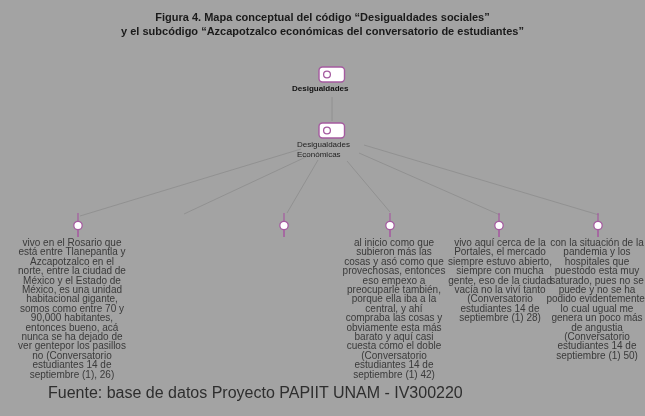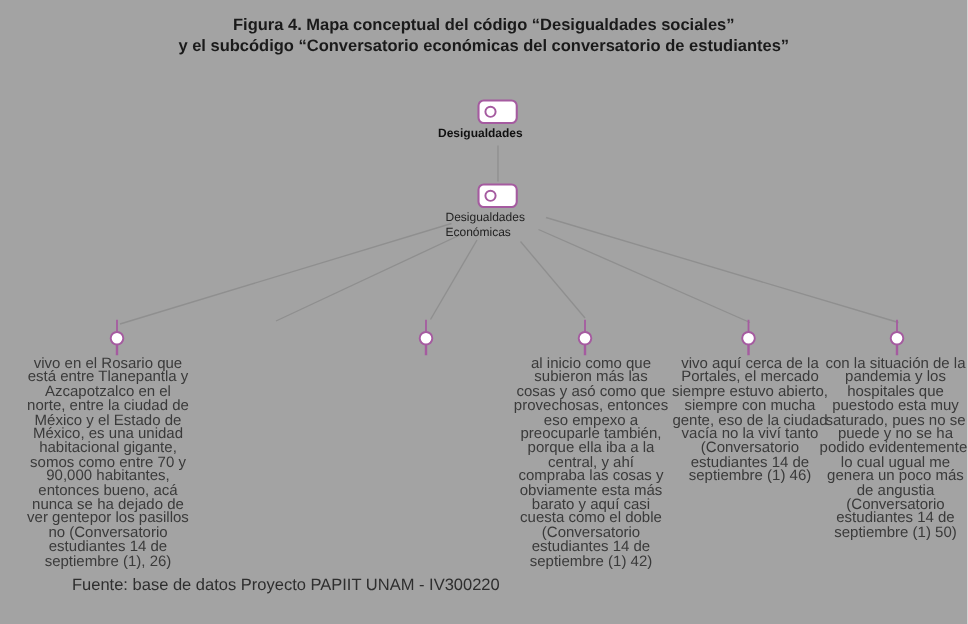--- a/index.html
+++ b/index.html
@@ -31,31 +31,31 @@
   .leaf-text{margin:0;font-size:10px;line-height:9.4px;color:#3a3a3a;text-align:center;}
   .leaf1{left:16px;width:112px;}  .leaf1 .quote-icon{margin-left:54px;}
   .leaf2{left:134px;width:104px;} .leaf2 .quote-icon{margin-left:40px;}
   .leaf3{left:236px;width:104px;} .leaf3 .quote-icon{margin-left:40px;}
   .leaf4{left:342px;width:104px;} .leaf4 .quote-icon{margin-left:40px;}
   .leaf5{left:448px;width:104px;} .leaf5 .quote-icon{margin-left:43px;}
   .leaf6{left:546px;width:102px;} .leaf6 .quote-icon{margin-left:44px;}
   
   .source-note{
     position:absolute;left:48px;top:384px;
-    font-size:11px;color:#2e2e2e;
+    font-size:16px;color:#2e2e2e;
   }
 </style>
 </head>
 <body>
 
 <div class="canvas">
 
   <div class="fig-title">
     <div>Figura 4. Mapa conceptual del código “Desigualdades sociales”</div>
-    <div>y el subcódigo “Conversatorio económicas del conversatorio de estudiantes”</div>
+    <div>y el subcódigo “Azcapotzalco económicas del conversatorio de estudiantes”</div>
   </div>
 
   <svg class="connectors" width="645" height="416">
     <g stroke="#8F8F8F" stroke-width="0.9" fill="none">
       <line x1="332" y1="97" x2="332" y2="121"></line>
       <line x1="301" y1="149" x2="80" y2="216"></line>
       <line x1="308" y1="156" x2="184" y2="214"></line>
       <line x1="318" y1="160" x2="287" y2="213"></line>
       <line x1="347" y1="161" x2="390" y2="212"></line>
       <line x1="359" y1="153" x2="500" y2="215"></line>
@@ -106,21 +106,21 @@
     </svg>
     <p class="leaf-text">al inicio como que subieron más las cosas y asó como que provechosas, entonces eso empexo a preocuparle también, porque ella iba a la central, y ahí compraba las cosas y obviamente esta más barato y aquí casi cuesta como el doble (Conversatorio estudiantes 14 de septiembre (1) 42)</p>
   </div>
 
   <div class="leaf leaf5">
     <svg class="quote-icon" width="16" height="24" viewBox="0 0 16 24">
       <line x1="8" y1="0" x2="8" y2="8" stroke="#A55BA0" stroke-width="1.2"></line>
       <circle cx="8" cy="12.5" r="4.2" fill="#ffffff" stroke="#A55BA0" stroke-width="1.3"></circle>
       <line x1="8" y1="17" x2="8" y2="24" stroke="#A55BA0" stroke-width="1.6"></line>
     </svg>
-    <p class="leaf-text">vivo aquí cerca de la Portales, el mercado siempre estuvo abierto, siempre con mucha gente, eso de la ciudad vacía no la viví tanto (Conversatorio estudiantes 14 de septiembre (1) 46)</p>
+    <p class="leaf-text">vivo aquí cerca de la Portales, el mercado siempre estuvo abierto, siempre con mucha gente, eso de la ciudad vacía no la viví tanto (Conversatorio estudiantes 14 de septiembre (1) 28)</p>
   </div>
 
   <div class="leaf leaf6">
     <svg class="quote-icon" width="16" height="24" viewBox="0 0 16 24">
       <line x1="8" y1="0" x2="8" y2="8" stroke="#A55BA0" stroke-width="1.2"></line>
       <circle cx="8" cy="12.5" r="4.2" fill="#ffffff" stroke="#A55BA0" stroke-width="1.3"></circle>
       <line x1="8" y1="17" x2="8" y2="24" stroke="#A55BA0" stroke-width="1.6"></line>
     </svg>
     <p class="leaf-text">con la situación de la pandemia y los hospitales que puestodo esta muy saturado, pues no se puede y no se ha podido evidentemente, lo cual ugual me genera un poco más de angustia (Conversatorio estudiantes 14 de septiembre (1)  50)</p>
   </div>

